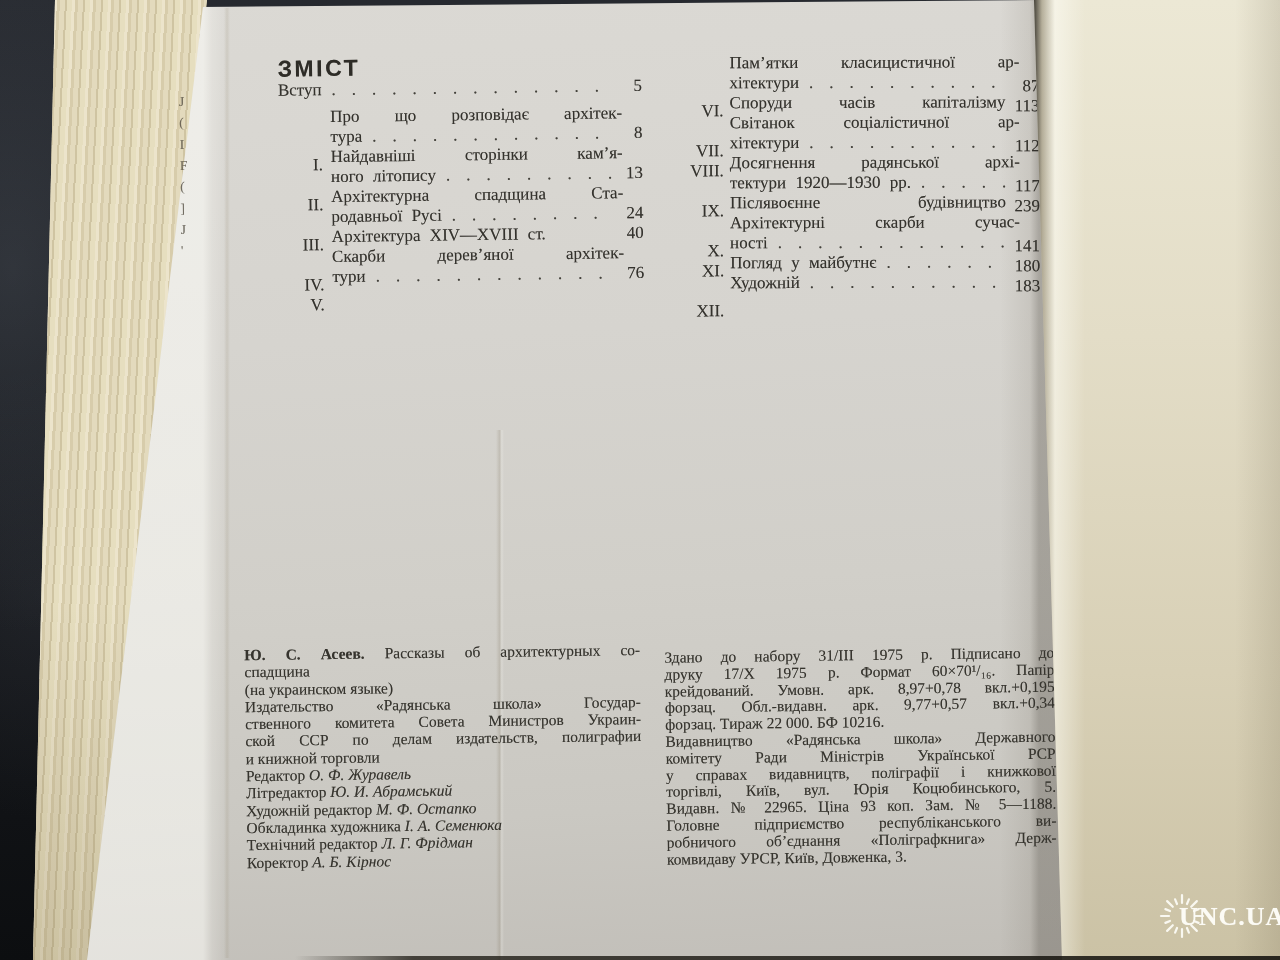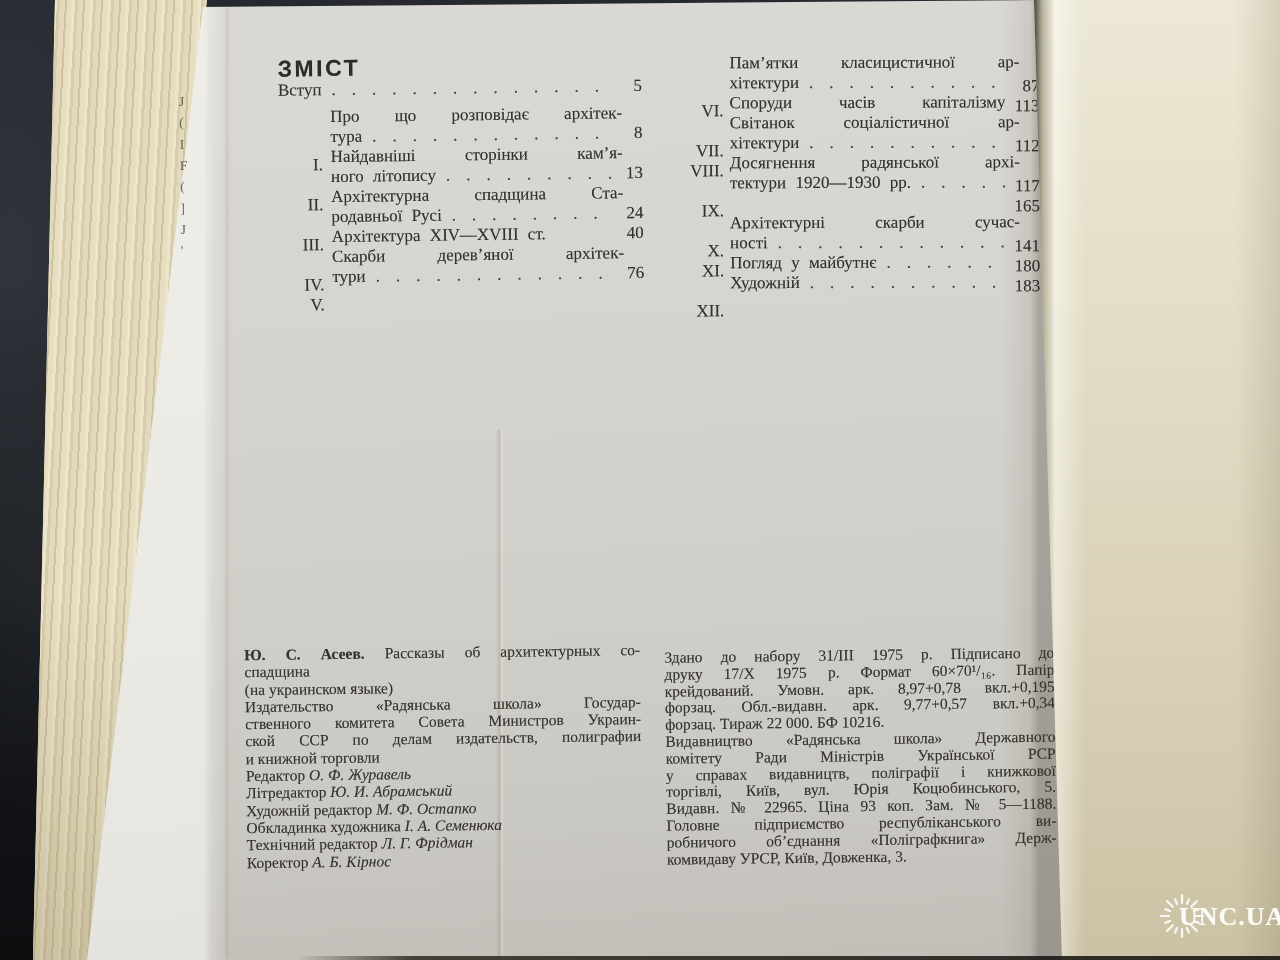--- a/index.html
+++ b/index.html
@@ -187,21 +187,22 @@
         <span class="txt fill">Досягнення радянської архі-</span>
       </div>
       <div class="trow">
         <span class="rn"></span>
         <span class="txt">тектури 1920—1930 рр.</span>
         <span class="dots">........................</span>
         <span class="pg">117</span>
       </div>
       <div class="trow">
         <span class="rn">X.</span>
-        <span class="pg">165</span>
+        <span class="txt stretch">Післявоєнне будівництво</span>
+        <span class="pg">239</span>
       </div>
       <div class="trow">
         <span class="rn">XI.</span>
         <span class="txt fill">Архітектурні скарби сучас-</span>
       </div>
       <div class="trow">
         <span class="rn"></span>
         <span class="txt">ності</span>
         <span class="dots">........................</span>
         <span class="pg">141</span>

